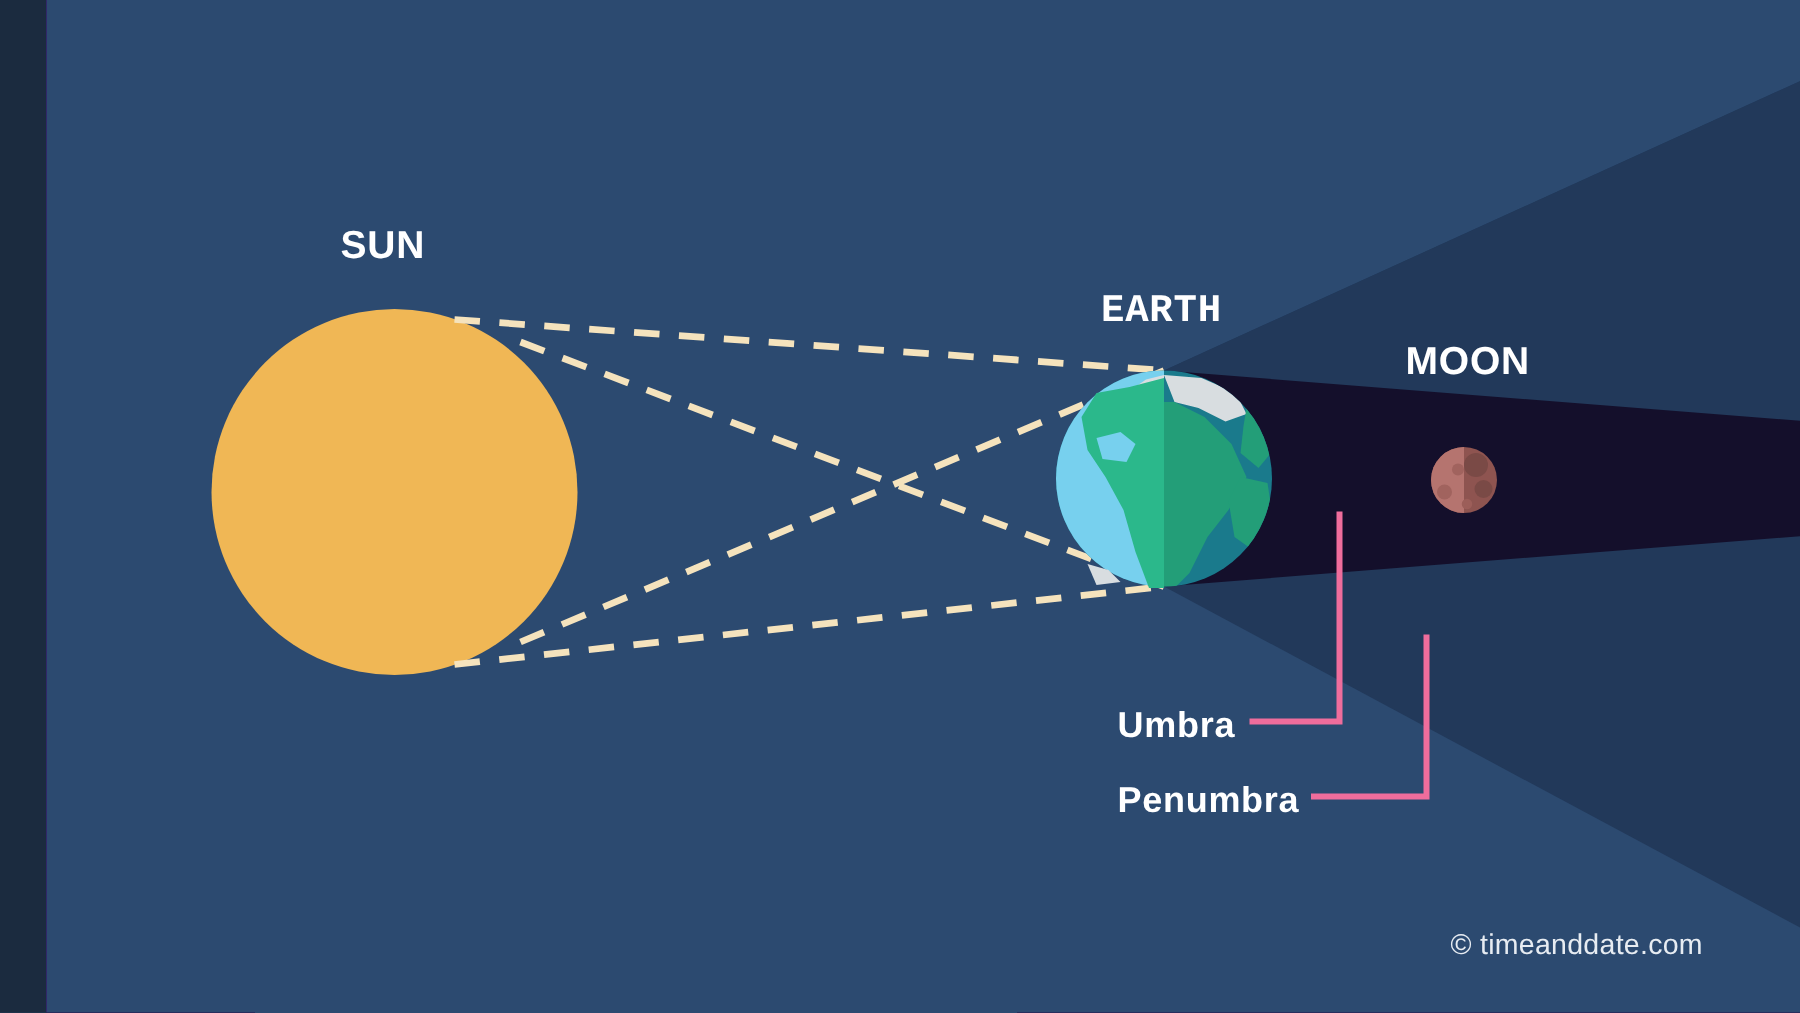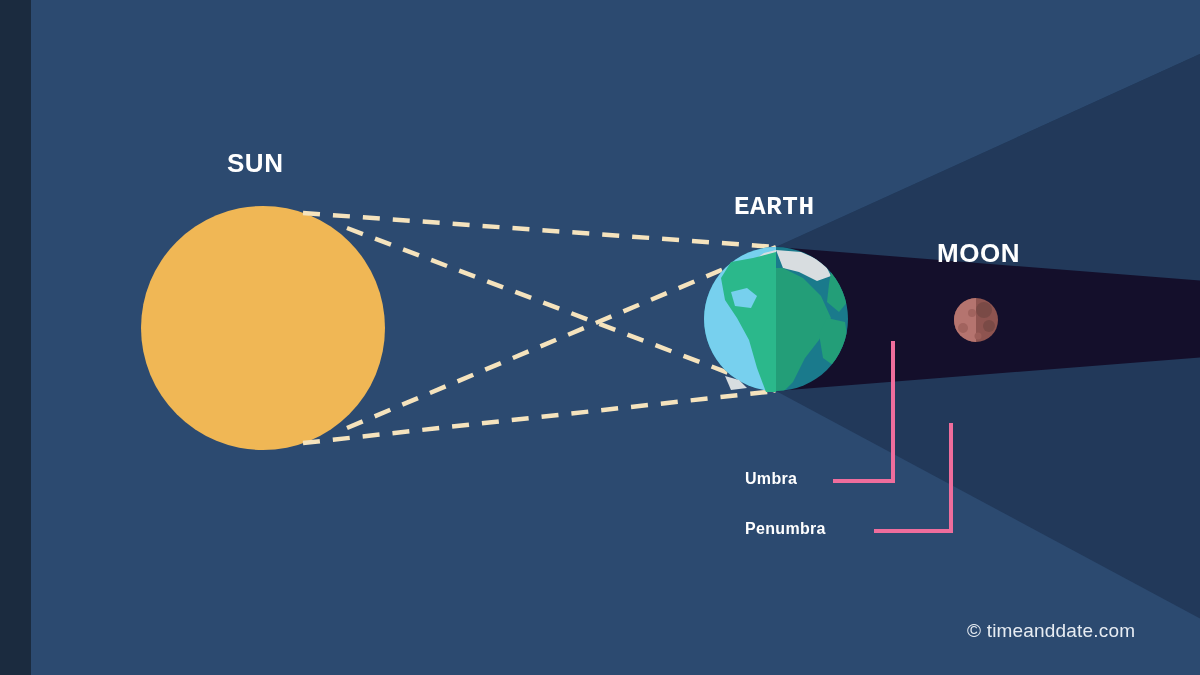--- a/index.html
+++ b/index.html
@@ -28,25 +28,25 @@
     color: #ffffff;
     font-weight: bold;
     letter-spacing: 0.02em;
     white-space: nowrap;
     user-select: none;
   }
   .body-label {
     font-size: 26px;
   }
   .zone-label {
-    font-size: 16px;
+    font-size: 24px;
   }
   #label-sun   { left: 196px; top: 148px; }
   #label-earth { left: 703px; top: 192px; font-family: Liberation Mono, monospace; }
-  #label-moon  { left: 906px; top: 238px; }
+  #label-moon  { left: 906px; top: 225px; }
   #label-umbra    { left: 714px; top: 470px; }
   #label-penumbra { left: 714px; top: 520px; }
   #credit {
     position: absolute;
     left: 936px;
     top: 620px;
     color: #e7ecf2;
     font-size: 19px;
     font-weight: normal;
     letter-spacing: 0.01em;

